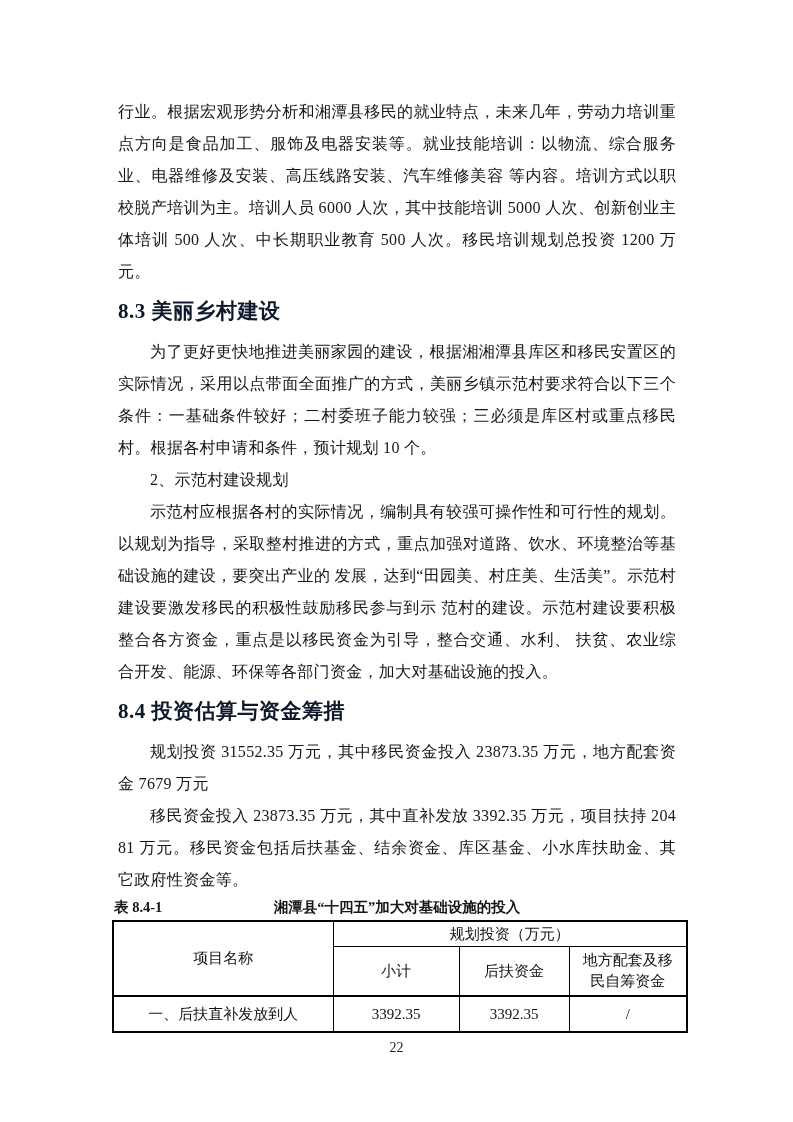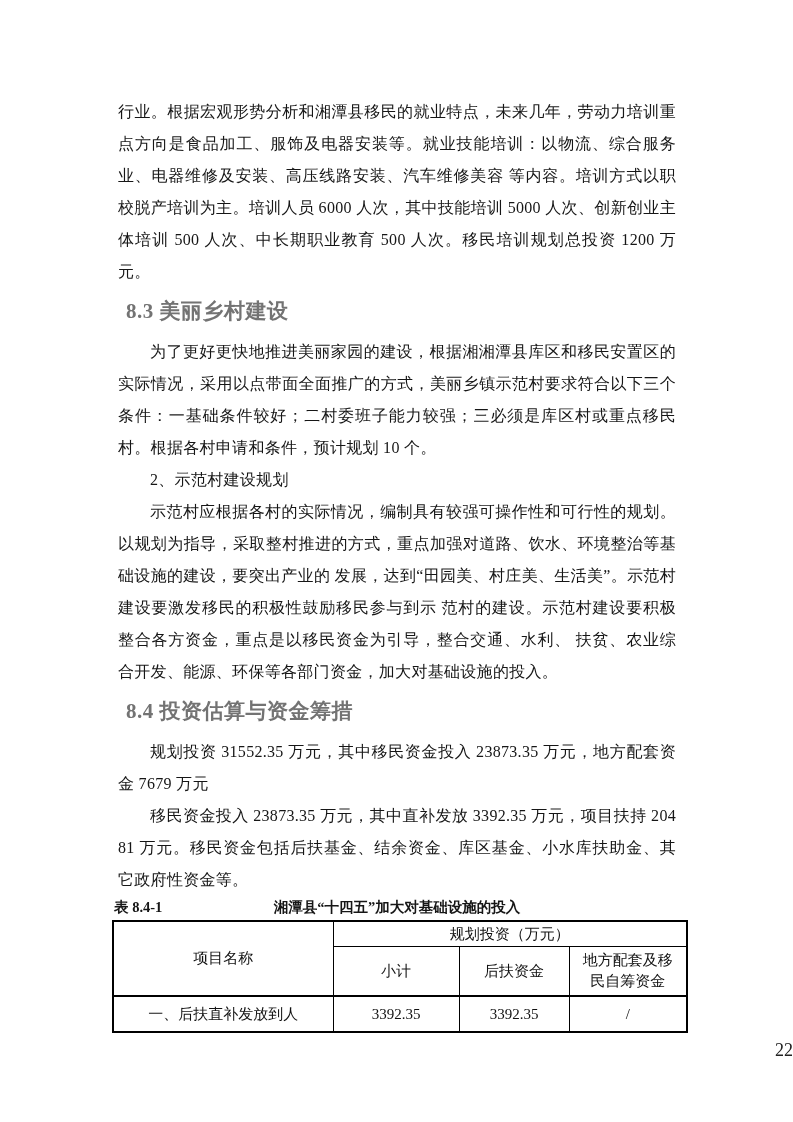--- a/index.html
+++ b/index.html
@@ -8,42 +8,42 @@
     font-family:"Liberation Serif","DejaVu Serif",serif;color:#161616;
     overflow:hidden;
   }
   .content{position:absolute;left:118px;top:96px;width:558px;}
   p.body{
     margin:0;font-size:16px;line-height:32px;letter-spacing:0.3px;
     text-align:justify;text-justify:inter-ideograph;word-break:break-all;
   }
   p.indent{text-indent:2em;}
   h2.sec{
-    margin:8px 8px 10px;font-size:21px;line-height:30px;font-weight:700;
-    letter-spacing:0.5px;color:#737373;
+    margin:8px 0 10px;font-size:21px;line-height:30px;font-weight:700;
+    letter-spacing:0.5px;color:#0f172a;
   }
   .caption{
     position:relative;height:22px;line-height:22px;
     font-size:14.5px;font-weight:700;text-align:center;
   }
   .cap-label{position:absolute;left:-4px;top:0;}
   table.stat{
     border-collapse:collapse;table-layout:fixed;width:574px;margin-left:-6px;
     margin-top:2px;border:2px solid #000;font-size:15px;color:#111;
   }
   table.stat td{
     border:1px solid #000;text-align:center;vertical-align:middle;
     padding:0 9px;font-weight:400;
   }
   tr.hrow1 td{height:24px;}
   tr.hrow2 td{height:48px;line-height:1.4;}
   tr.drow td{height:34px;border-top:2.5px solid #000;}
   .pagenum{
-    position:absolute;left:0;top:1040px;width:100%;text-align:right;
-    font-size:18px;color:#222;
+    position:absolute;left:0;top:1040px;width:100%;text-align:center;
+    font-size:14px;color:#222;
   }
 </style>
 </head>
 <body>
 
 <div class="page">
   <div class="content">
 
     <p class="body">行业。根据宏观形势分析和湘潭县移民的就业特点，未来几年，劳动力培训重点方向是食品加工、服饰及电器安装等。就业技能培训：以物流、综合服务业、电器维修及安装、高压线路安装、汽车维修美容 等内容。培训方式以职校脱产培训为主。培训人员 6000 人次，其中技能培训 5000 人次、创新创业主体培训 500 人次、中长期职业教育 500 人次。移民培训规划总投资 1200 万元。</p>
 

